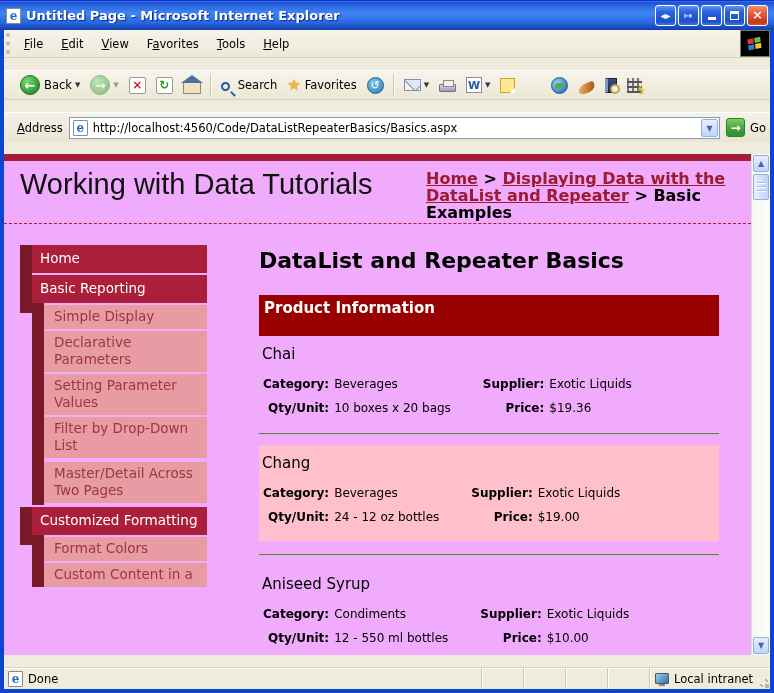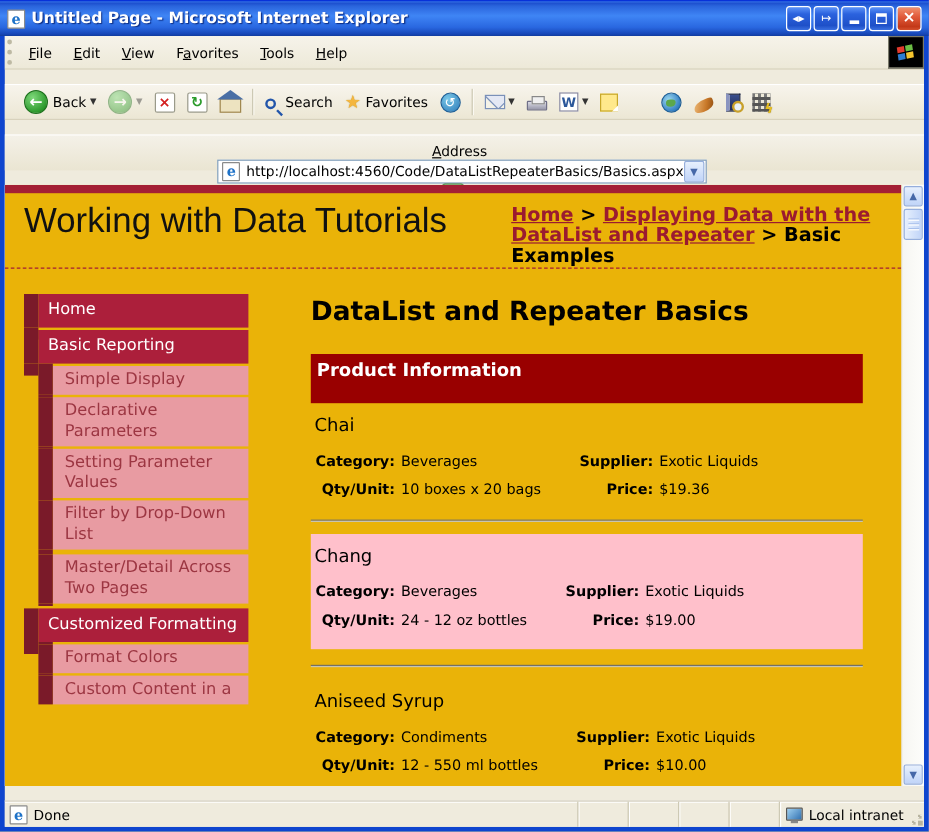--- a/index.html
+++ b/index.html
@@ -72,33 +72,33 @@
   .swoosh { width:17px; height:10px; background:linear-gradient(115deg,#F0C080,#C87828 60%,#8A4A10); border-radius:70% 20% 60% 30%; transform:rotate(-18deg); margin-top:5px; }
   .book { width:12px; height:15px; background:linear-gradient(180deg,#3A4E8C,#1E2A58); border:1px solid #141E40; border-left:3px solid #8A94C0; position:relative; }
   .book::after { content:""; position:absolute; right:-4px; bottom:-2px; width:6px; height:6px; border:2px solid #C8A02A; border-radius:50%; background:#E8F0F8; }
   .pixgrid { width:15px; height:15px; background:
       repeating-linear-gradient(0deg,#555 0 2px,transparent 2px 5px),
       repeating-linear-gradient(90deg,#777 0 2px,#EDE9D8 2px 5px); position:relative; }
   .pixgrid::after { content:"ϟ"; position:absolute; right:-2px; bottom:-4px; color:#E8C020; font-size:11px; font-weight:bold; text-shadow:0 0 1px #806000; }
   .tsep { width:1px; align-self:stretch; margin:3px 4px; border-left:1px solid #CDC9B4; border-right:1px solid #FBF9F2; }
 
   
-  .addressbar { height:30px; display:flex; align-items:center; border-top:1px solid #fff; background:linear-gradient(180deg,#F4F1E8,#EAE5D2); padding-right:4px;flex-direction:column; }
+  .addressbar { height:30px; display:flex; align-items:center; border-top:1px solid #fff; background:linear-gradient(180deg,#F4F1E8,#EAE5D2); padding-right:4px; }
   .addr-label { font-size:11.5px; margin:0 6px 0 2px; color:#000; }
   .addr-input { flex:1; height:22px; background:#fff; border:1px solid #7F9DB9; display:flex; align-items:center; padding:0 1px 0 3px; }
   .addr-input .url { flex:1; font-size:11.5px; margin-left:5px; color:#000; white-space:nowrap; overflow:hidden; }
   .addr-drop { width:17px; height:18px; border:1px solid #95AEDC; border-radius:2px; background:linear-gradient(180deg,#E7F0FD,#C0D4F8);
     color:#4668A8; font-size:8px; text-align:center; line-height:17px; }
   .go-btn { display:flex; align-items:center; margin-left:6px; font-size:11.5px; }
   .go-sq { width:19px; height:19px; border-radius:3px; border:1px solid #2F7F2F; background:linear-gradient(180deg,#7FCF5F,#3F9F3F 60%,#2F8F2F);
     color:#fff; font-weight:bold; text-align:center; line-height:18px; font-size:12px; margin-right:5px; }
 
   
   .viewport { flex:1; display:flex; background:#fff; overflow:hidden; }
-  .content { width:747px; overflow:hidden; position:relative; background:#eab308; }
+  .content { width:747px; overflow:hidden; position:relative; background:#f0abfc; }
   .redband { height:7px; background:#A41F35; }
 
   .pagehead { padding:6px 3px 2px 16px; display:flex; border-bottom:1px dashed #A41F35; }
   .site-title { font-family:"Liberation Sans", sans-serif; font-size:29px; color:#111; letter-spacing:0; line-height:34px; flex:1; font-weight:400; }
   .breadcrumb { width:322px; font-size:16px; font-weight:bold; line-height:17px; margin-top:3px; color:#000; }
   .breadcrumb a { color:#9B1B30; text-decoration:underline; }
 
   .pagebody { display:flex; }
 
   

